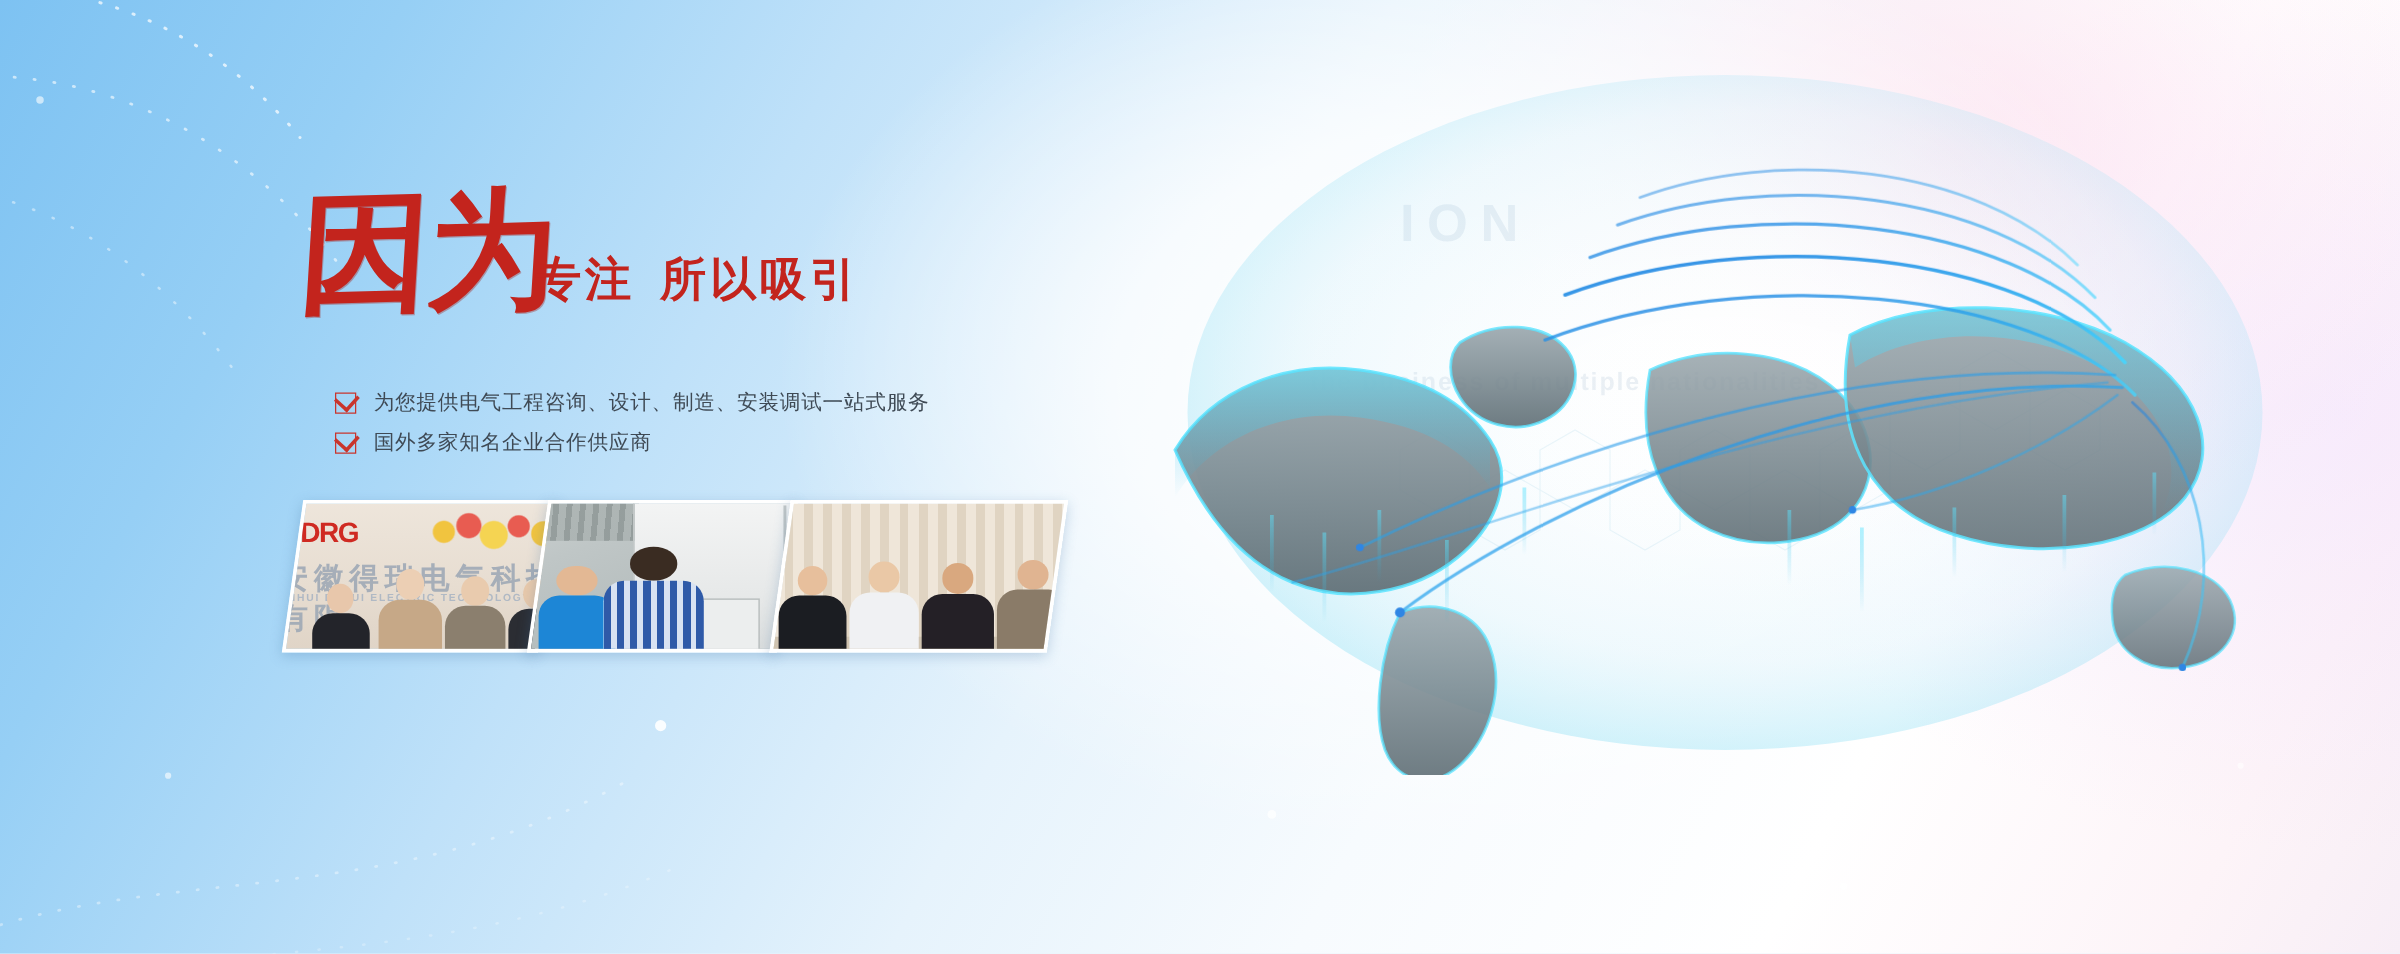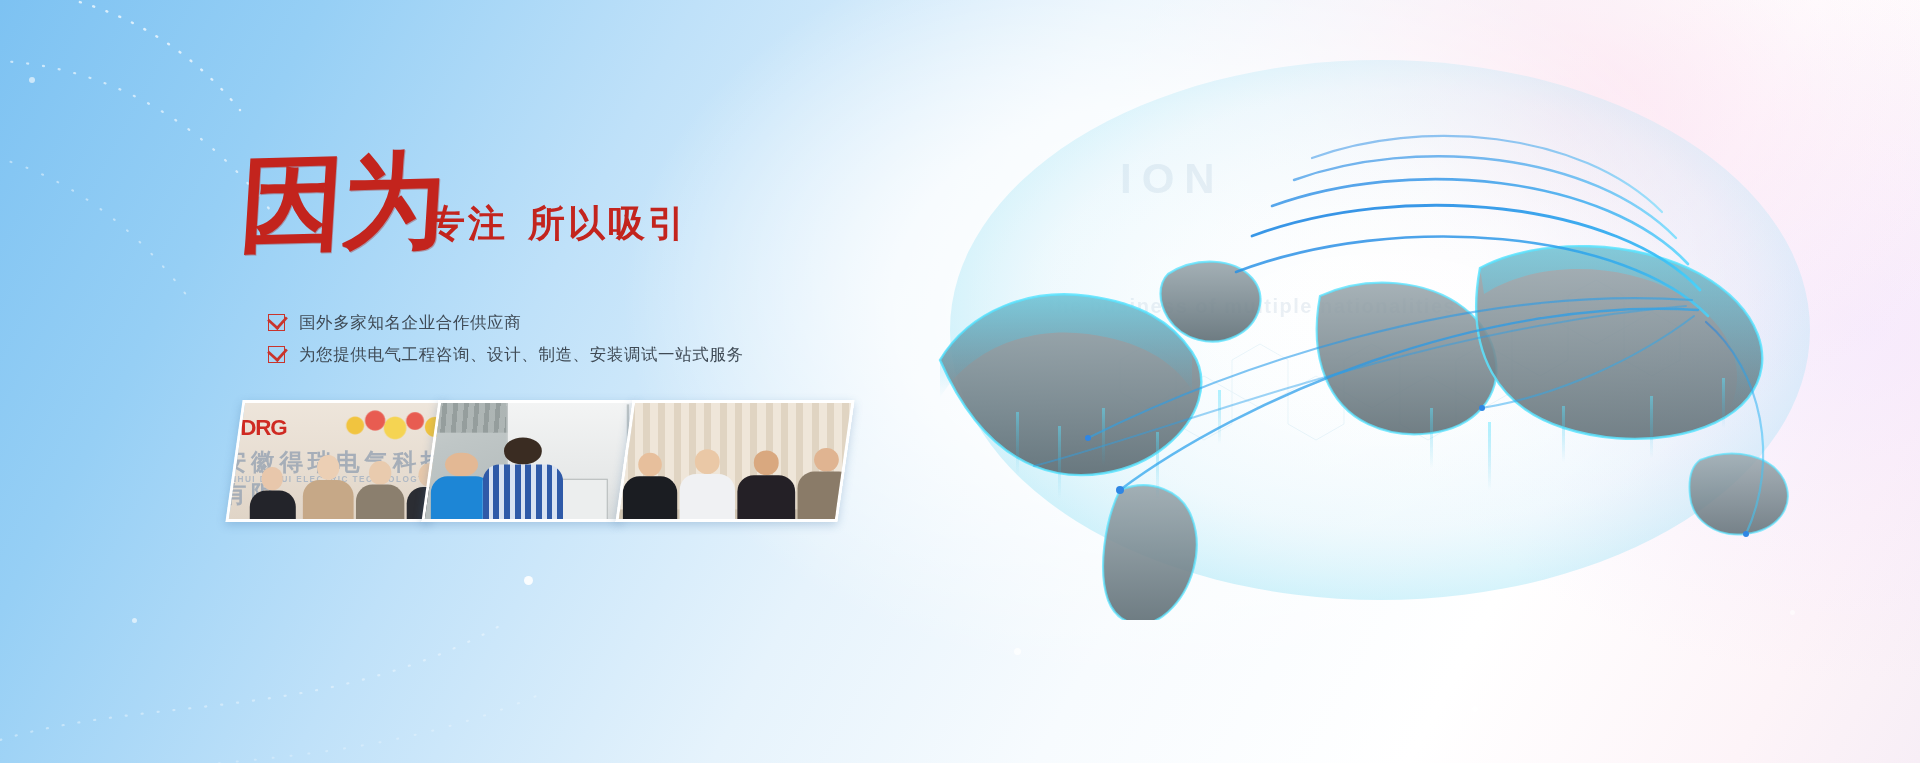--- a/index.html
+++ b/index.html
@@ -276,25 +276,25 @@
       <div class="calli">因为</div>
       <div class="slogan">
         <span>专注</span><span class="gap"></span><span>所以吸引</span>
       </div>
     </div>
   </div>
 
   <div class="bullets">
     <div class="bullet">
       <span class="cb"></span>
-      <span class="bullet-text">国外多家知名企业合作供应商</span>
+      <span class="bullet-text">为您提供电气工程咨询、设计、制造、安装调试一站式服务</span>
     </div>
     <div class="bullet">
       <span class="cb"></span>
-      <span class="bullet-text">为您提供电气工程咨询、设计、制造、安装调试一站式服务</span>
+      <span class="bullet-text">国外多家知名企业合作供应商</span>
     </div>
   </div>
 
   <div class="photos">
 
     <div class="photo p1">
       <div class="inner">
         <div class="ph1-bg"></div>
         <div class="ph1-deco"></div>
         <div class="ph1-logo">HDRG</div>

